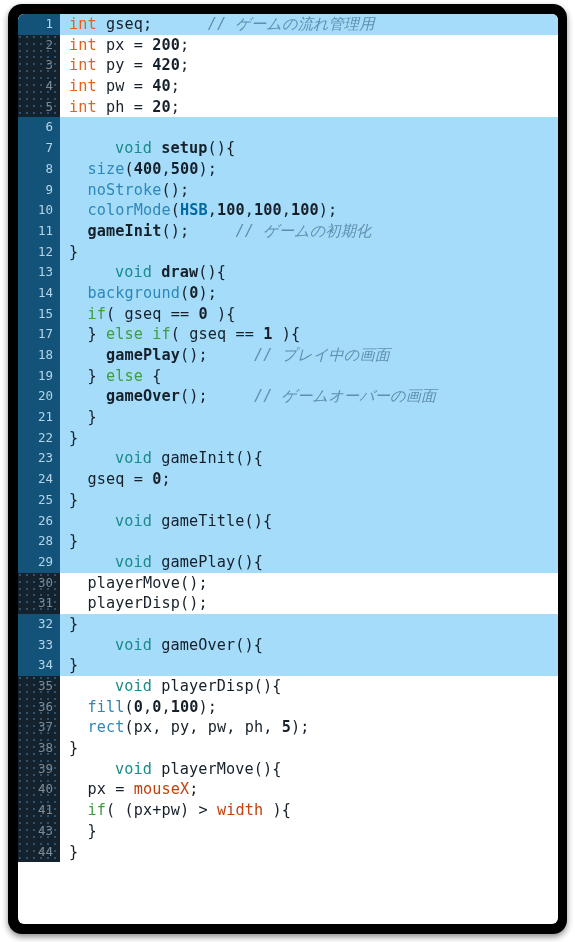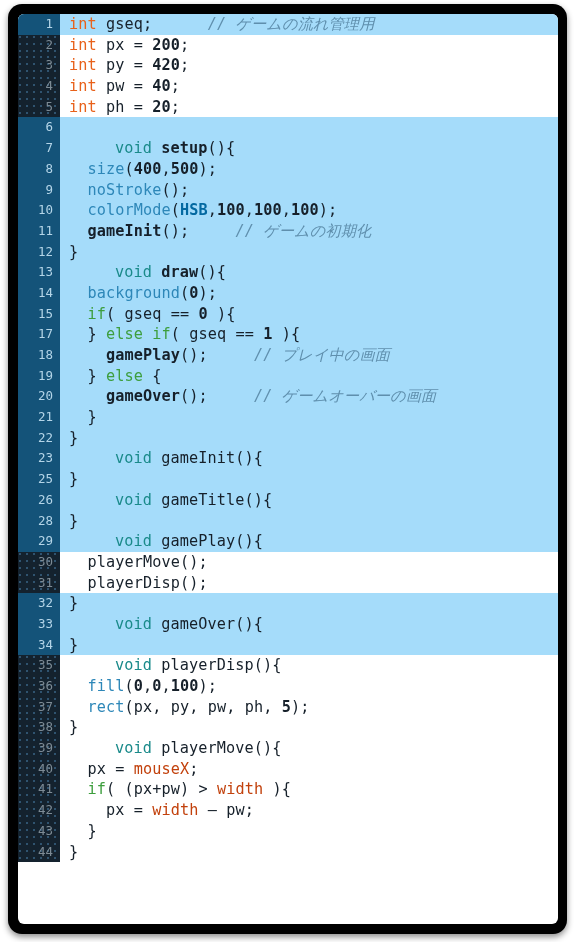--- a/index.html
+++ b/index.html
@@ -182,20 +182,24 @@
         </div>
         <div class="code-line hl">
           <div class="gutter">22</div>
           <div class="code-text"><span class="t-punc">}</span></div>
         </div>
         <div class="code-line hl">
           <div class="gutter">23</div>
           <div class="code-text"><span class="t-void">void</span><span class="t-punc"> </span><span class="t-var">gameInit</span><span class="t-punc">(){</span></div>
         </div>
         <div class="code-line hl">
+          <div class="gutter">24</div>
+          <div class="code-text"><span class="t-punc">  </span><span class="t-var">gseq</span><span class="t-punc"> = </span><span class="t-num">0</span><span class="t-punc">;</span></div>
+        </div>
+        <div class="code-line hl">
           <div class="gutter">25</div>
           <div class="code-text"><span class="t-punc">}</span></div>
         </div>
         <div class="code-line hl">
           <div class="gutter">26</div>
           <div class="code-text"><span class="t-void">void</span><span class="t-punc"> </span><span class="t-var">gameTitle</span><span class="t-punc">(){</span></div>
         </div>
         <div class="code-line hl">
           <div class="gutter">28</div>
           <div class="code-text"><span class="t-punc">}</span></div>
@@ -244,24 +248,20 @@
           <div class="gutter">39</div>
           <div class="code-text"><span class="t-void">void</span><span class="t-punc"> </span><span class="t-var">playerMove</span><span class="t-punc">(){</span></div>
         </div>
         <div class="code-line">
           <div class="gutter">40</div>
           <div class="code-text"><span class="t-punc">  </span><span class="t-var">px</span><span class="t-punc"> = </span><span class="t-special">mouseX</span><span class="t-punc">;</span></div>
         </div>
         <div class="code-line">
           <div class="gutter">41</div>
           <div class="code-text"><span class="t-punc">  </span><span class="t-kw">if</span><span class="t-punc">( (</span><span class="t-var">px</span><span class="t-punc">+</span><span class="t-var">pw</span><span class="t-punc">) &gt; </span><span class="t-special">width</span><span class="t-punc"> ){</span></div>
-        </div>
-        <div class="code-line">
-          <div class="gutter">42</div>
-          <div class="code-text"><span class="t-punc">    </span><span class="t-var">px</span><span class="t-punc"> = </span><span class="t-special">width</span><span class="t-punc"> – </span><span class="t-var">pw</span><span class="t-punc">;</span></div>
         </div>
         <div class="code-line">
           <div class="gutter">43</div>
           <div class="code-text"><span class="t-punc">  }</span></div>
         </div>
         <div class="code-line">
           <div class="gutter">44</div>
           <div class="code-text"><span class="t-punc">}</span></div>
         </div>
       </div>

